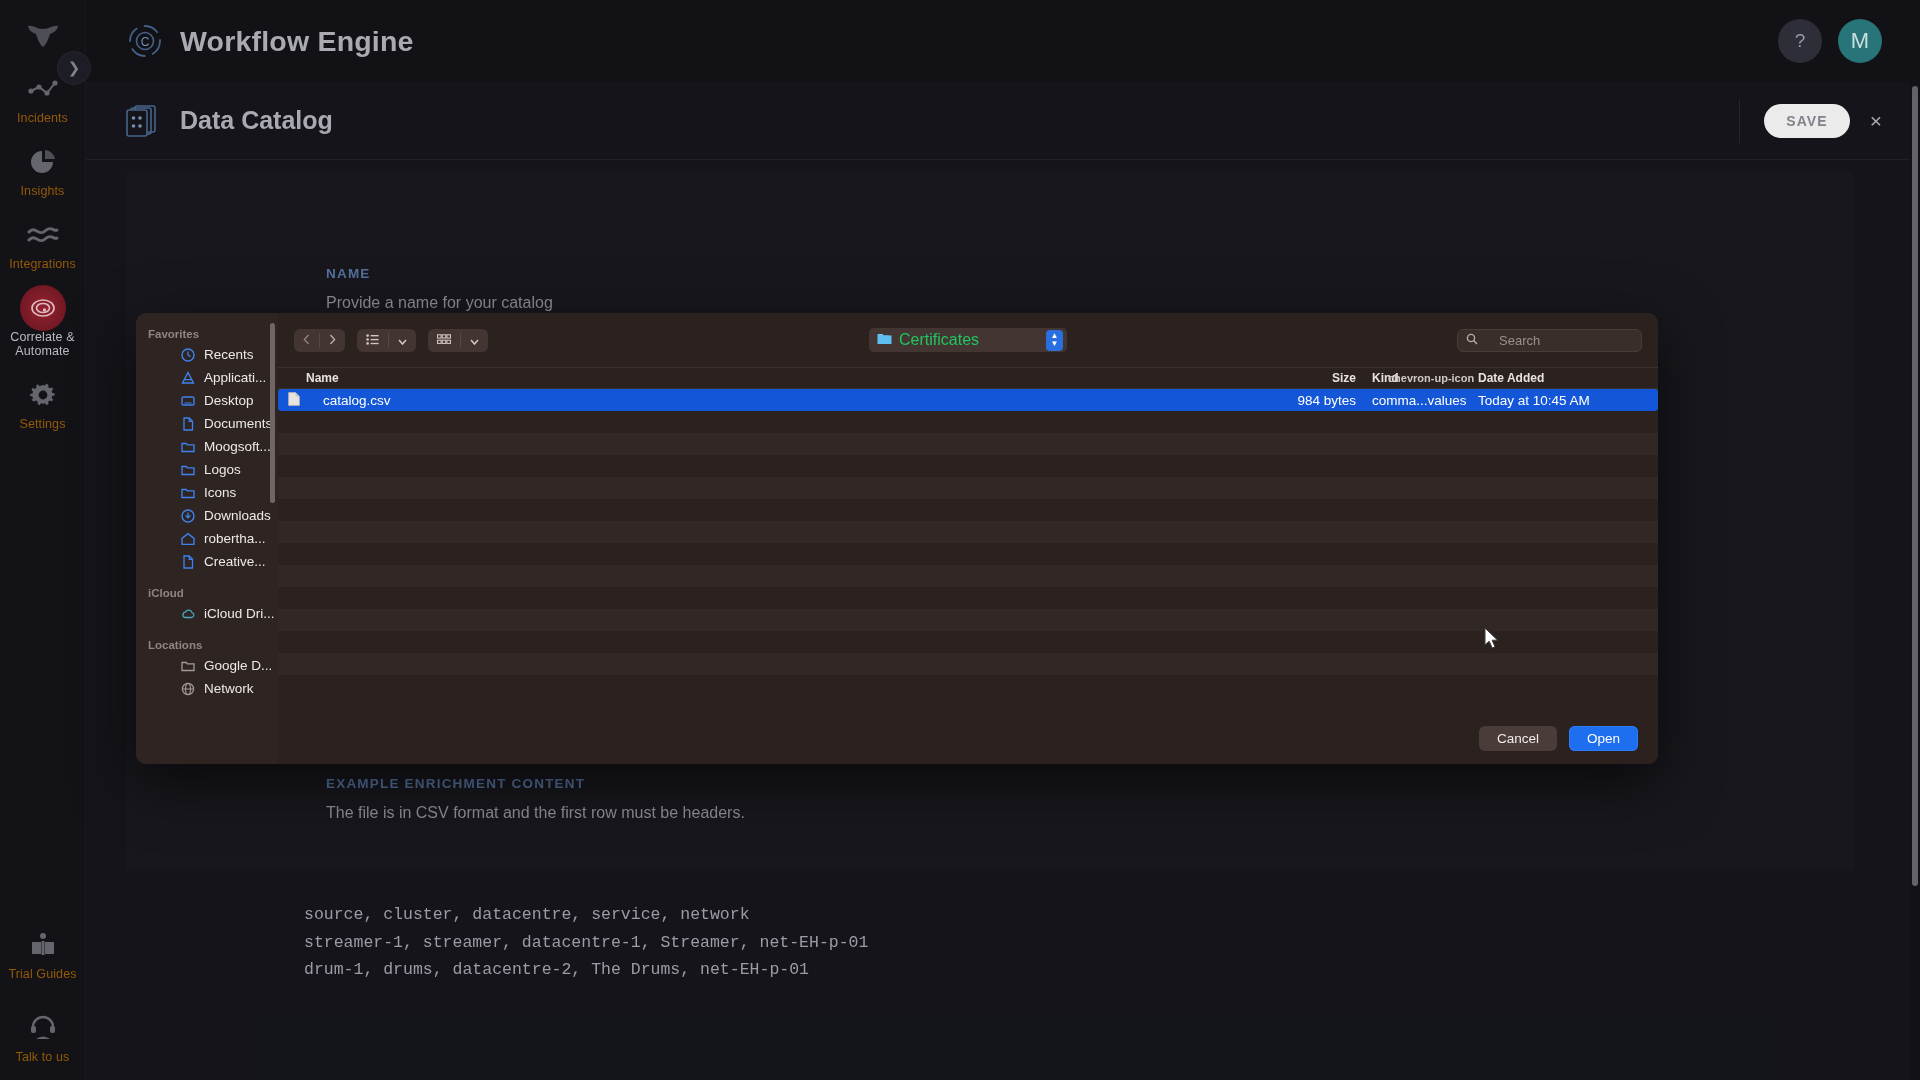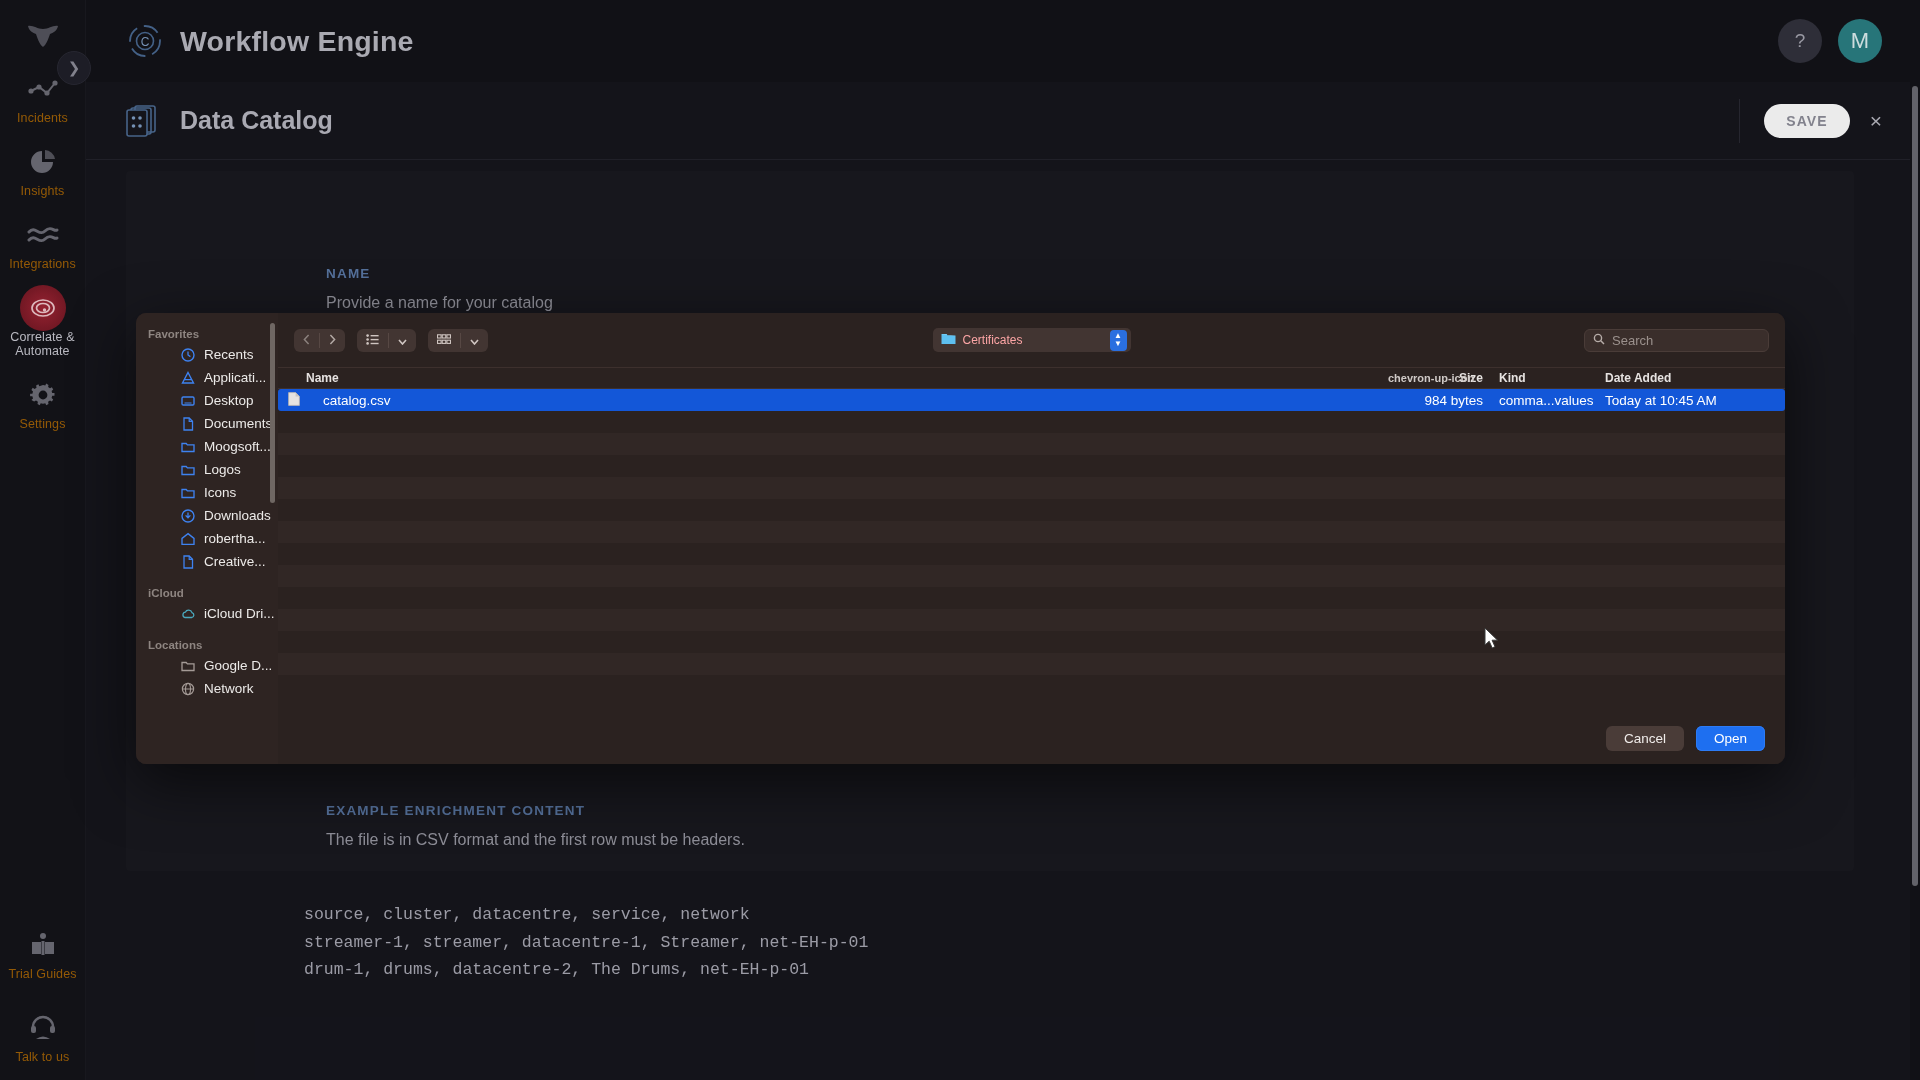--- a/index.html
+++ b/index.html
@@ -111,21 +111,21 @@
     position:absolute; right: 0; top: 82px; width: 10px; bottom: 0; background:#131318;
   }
   #page-scroll .thumb {
     position:absolute; top: 4px; left: 2px; width: 6px; height: 800px;
     background:#6b6b72; border-radius: 3px;
   }
 
   
   #dimmer { position:absolute; inset: 0; background: rgba(0,0,0,0.08); z-index: 20; }
   #filedlg {
-    position:absolute; left: 136px; top: 313px; width: 1649px; height: 451px;
+    position:absolute; left: 136px; top: 313px; width: 1522px; height: 451px;
     background:#2b2220; border-radius: 10px; z-index: 30;
     box-shadow: 0 18px 60px rgba(0,0,0,.6);
     display:flex; overflow:hidden;
     font-size: 13px; color:#e9e6e4;
   }
   #fd-side {
     width: 142px; background:#2e2422; padding: 9px 0 0 0; position:relative;
     flex: 0 0 142px;
   }
   .fd-group { color:#8e8581; font-size: 11.5px; font-weight:600; padding: 6px 0 3px 12px; }
@@ -145,32 +145,32 @@
     background:#423532; border-radius: 6px; height: 23px; display:flex; align-items:center;
     color:#b2a8a4;
   }
   .seg .cell { padding: 0 9px; display:flex; align-items:center; height:100%; cursor:pointer; }
   .seg .div { width:1px; height: 15px; background:#574844; }
   #fd-path {
     position:absolute; left: 50%; transform: translateX(-50%);
     background:#423532; border-radius: 5px; height: 24px; width: 198px;
     display:flex; align-items:center; gap:7px; padding: 0 4px 0 8px; cursor:pointer;
   }
-  #fd-path .nm { flex:1 1 auto; font-size: 12px; color:#fca5a5; }
+  #fd-path .nm { flex:1 1 auto; font-size: 16px; color:#22c55e; }
   #fd-path .stepper {
     width: 17px; height: 21px; border-radius: 4px; background:#2a6fe0;
     display:flex; flex-direction:column; align-items:center; justify-content:center;
     gap:2px; color:#fff; font-size: 8px; line-height: 6px;
   }
   #fd-search {
     position:absolute; right: 16px; width: 185px; height: 23px;
     background:#3a2e2b; border:1px solid #4a3c38; border-radius: 6px;
     display:flex; align-items:center; gap: 7px; padding: 0 8px; cursor:text;
   }
-  #fd-search .ph { color:#9b918d; font-size: 13px; }
+  #fd-search .ph { color:#9b918d; font-size: 13px; margin-left: 14px; }
   #fd-colhead {
     height: 22px; display:flex; align-items:center;
     border-top: 1px solid #3d302d; border-bottom: 1px solid #3d302d;
     color:#e6e2e0; font-size: 12px; font-weight: 600; position:relative;
   }
   #fd-colhead .c-name { padding-left: 28px; flex: 1 1 auto; }
   #fd-colhead .sortcaret { position:absolute; left: 1110px; color:#cfc9c6; font-size: 11px; }
   #fd-colhead .c { text-align:left; }
   #fd-list { flex:1 1 auto; position:relative; overflow:hidden; }
   .fd-row { height: 22px; display:flex; align-items:center; font-size: 13.5px; }
@@ -339,21 +339,21 @@
               <svg width="26" height="26" viewBox="0 0 26 26">
                 <path d="M13 3 l5 6 h-3 v6 h-4 V9 H8 z" fill="#7f8a97"></path>
                 <path d="M3 16 v4 a2 2 0 0 0 2 2 h16 a2 2 0 0 0 2-2 v-4" fill="none" stroke="#7f8a97" stroke-width="2"></path>
               </svg>
               <span class="placeholder">Filename.csv</span>
             </div>
             <button id="select-file-btn">SELECT FILE</button>
           </div>
         </div>
 
-        <div class="fld" style="top: 632px;">
+        <div class="fld" style="top: 605px;">
           <div class="lbl">EXAMPLE ENRICHMENT CONTENT</div>
           <div class="hint">The file is in CSV format and the first row must be headers.</div>
         </div>
       </div>
 
       <div id="csv-box">
         <div>source, cluster, datacentre, service, network</div>
         <div>streamer-1, streamer, datacentre-1, Streamer, net-EH-p-01</div>
         <div>drum-1, drums, datacentre-2, The Drums, net-EH-p-01</div>
       </div>

